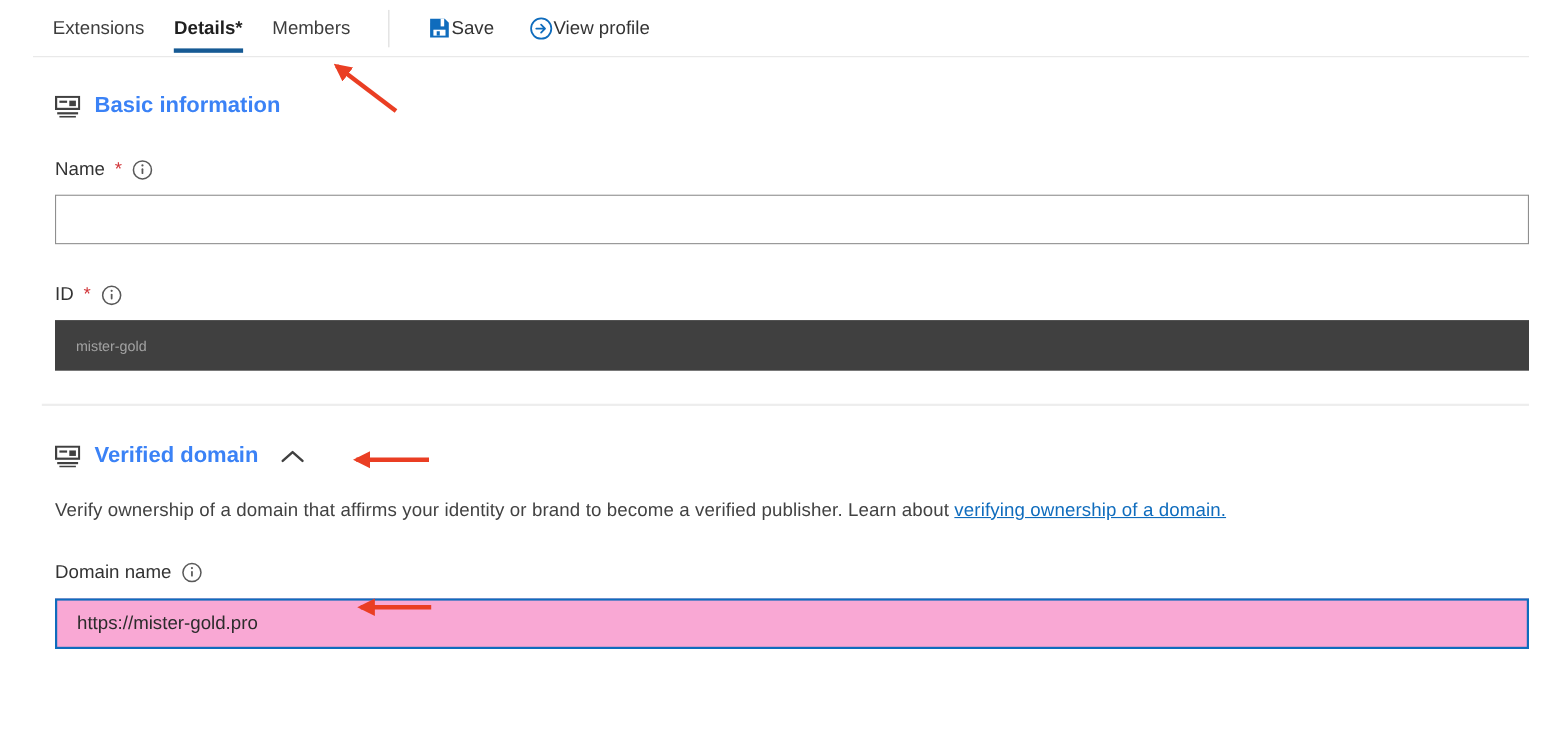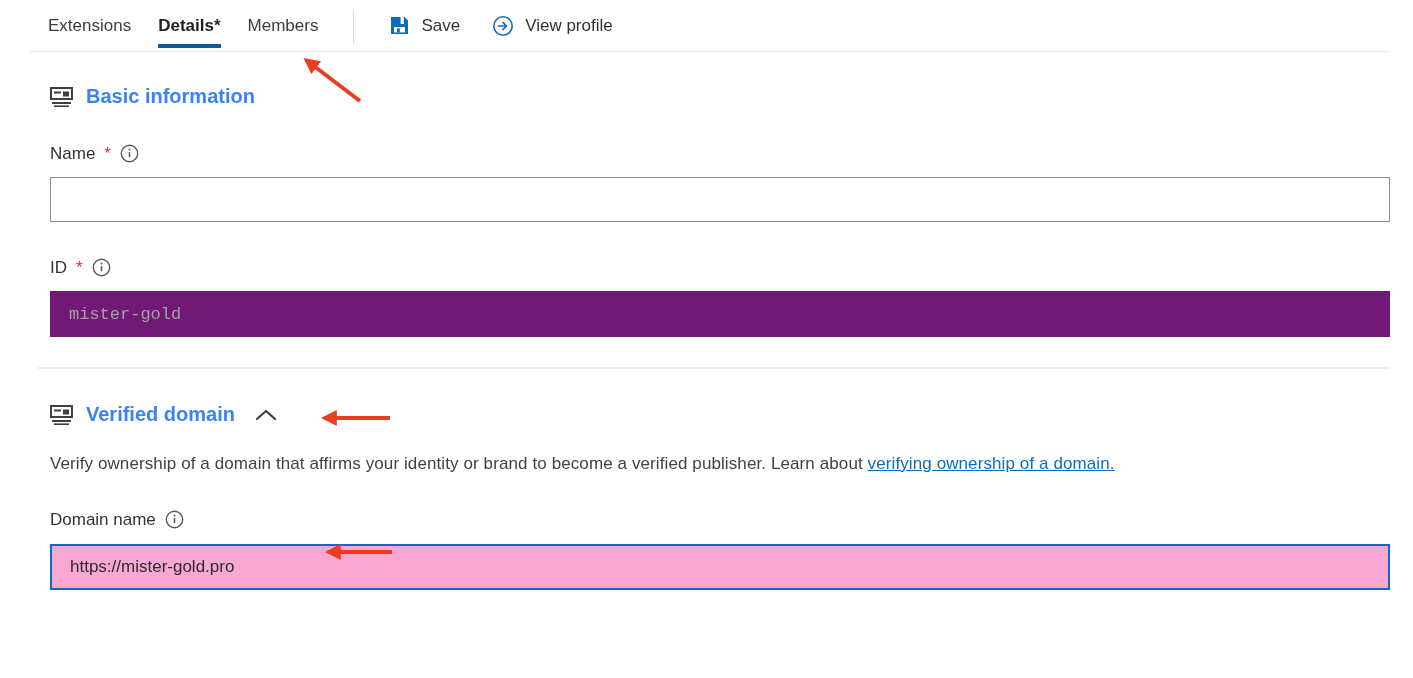--- a/index.html
+++ b/index.html
@@ -48,21 +48,20 @@
   }
   .vdivider {
     width:1px;
     height:34px;
     background:#d9d9d9;
     margin:0 35px 0 8px;
   }
   .toolbar-btn {
     display:flex;
     align-items:center;
-    gap:11px;
     font-size:17px;
     color:#333333;
     background:none;
     border:none;
     font-family:inherit;
     cursor:pointer;
     margin-right:32px;
     padding:0;
   }
   .tabbar-line {
@@ -88,21 +87,21 @@
   }
   .section-head .chevron-btn {
     background:none; border:none; padding:0;
     margin-left:7px;
     cursor:pointer;
     display:flex; align-items:center;
   }
 
   .field-label {
     display:flex;
-    align-items:flex-start;
+    align-items:flex-end;
     gap:9px;
     font-size:17px;
     color:#333333;
     margin-top:36px;
   }
   .req { color:#d13438; font-size:17px; }
 
   .text-input {
     display:block;
     margin-top:13px;
@@ -115,23 +114,23 @@
     color:#2b2b2b;
     padding:0 19px;
     outline:none;
   }
   .disabled-input {
     display:block;
     margin-top:13px;
     width:1340px;
     height:46px;
     border:none;
-    background:#701a75;
-    font-family:Liberation Mono, monospace;
-    font-size:17px;
+    background:#404040;
+    font-family:Liberation Sans, sans-serif;
+    font-size:13px;
     color:#a2a2a2;
     padding:0 19px;
   }
   .section-divider {
     margin-top:30px;
     margin-left:-12px;
     width:1352px;
     height:2px;
     background:#ededed;
   }

